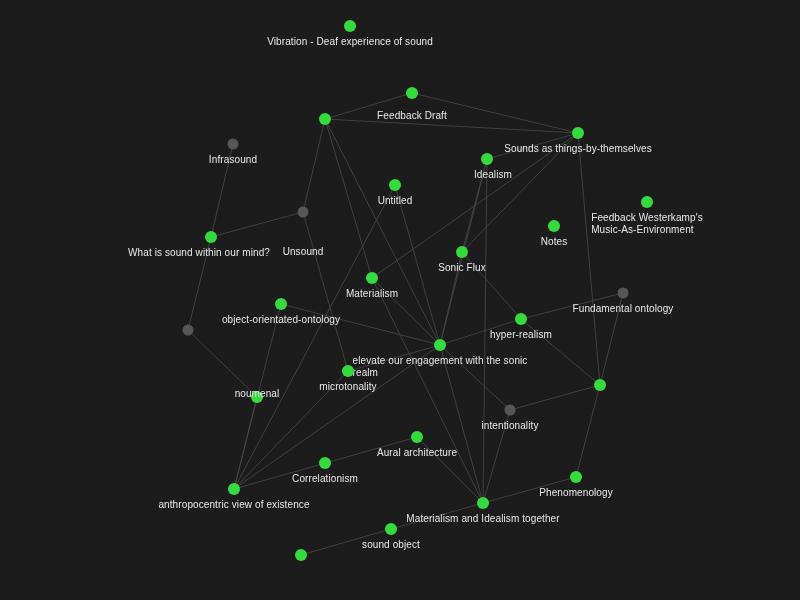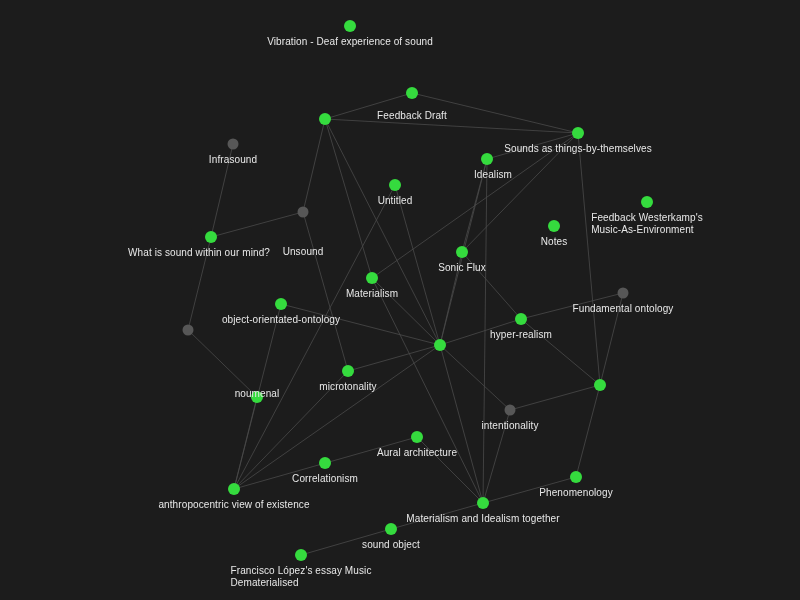--- a/index.html
+++ b/index.html
@@ -136,36 +136,36 @@
       <div class="graph-node state-active" style="left: 372px; top: 278px; width: 12px; height: 12px;"></div>
       <div class="node-label" style="left: 372px; top: 288px;">Materialism</div>
       <div class="graph-node state-active" style="left: 281px; top: 304px; width: 12px; height: 12px;"></div>
       <div class="node-label" style="left: 281px; top: 314px;">object-orientated-ontology</div>
       <div class="graph-node state-dim" style="left: 623px; top: 293px; width: 11px; height: 11px;"></div>
       <div class="node-label" style="left: 623px; top: 302.5px;">Fundamental ontology</div>
       <div class="graph-node state-active" style="left: 521px; top: 319px; width: 12px; height: 12px;"></div>
       <div class="node-label" style="left: 521px; top: 329px;">hyper-realism</div>
       <div class="graph-node state-dim" style="left: 188px; top: 330px; width: 11px; height: 11px;"></div>
       <div class="graph-node state-active" style="left: 440px; top: 345px; width: 12px; height: 12px;"></div>
+      <div class="node-label" style="left: 440px; top: 355px;">elevate our engagement with the sonic
+realm</div>
       <div class="graph-node state-active" style="left: 348px; top: 371px; width: 12px; height: 12px;"></div>
       <div class="node-label" style="left: 348px; top: 381px;">microtonality</div>
       <div class="graph-node state-active" style="left: 600px; top: 385px; width: 12px; height: 12px;"></div>
       <div class="graph-node state-active" style="left: 257px; top: 397px; width: 12px; height: 12px;"></div>
       <div class="node-label" style="left: 257px; top: 388px;">noumenal</div>
       <div class="graph-node state-dim" style="left: 510px; top: 410px; width: 11px; height: 11px;"></div>
       <div class="node-label" style="left: 510px; top: 419.5px;">intentionality</div>
       <div class="graph-node state-active" style="left: 417px; top: 437px; width: 12px; height: 12px;"></div>
       <div class="node-label" style="left: 417px; top: 447px;">Aural architecture</div>
       <div class="graph-node state-active" style="left: 325px; top: 463px; width: 12px; height: 12px;"></div>
       <div class="node-label" style="left: 325px; top: 473px;">Correlationism</div>
       <div class="graph-node state-active" style="left: 576px; top: 477px; width: 12px; height: 12px;"></div>
       <div class="node-label" style="left: 576px; top: 487px;">Phenomenology</div>
       <div class="graph-node state-active" style="left: 234px; top: 489px; width: 12px; height: 12px;"></div>
       <div class="node-label" style="left: 234px; top: 499px;">anthropocentric view of existence</div>
       <div class="graph-node state-active" style="left: 483px; top: 503px; width: 12px; height: 12px;"></div>
       <div class="node-label" style="left: 483px; top: 513px;">Materialism and Idealism together</div>
       <div class="graph-node state-active" style="left: 391px; top: 529px; width: 12px; height: 12px;"></div>
       <div class="node-label" style="left: 391px; top: 539px;">sound object</div>
       <div class="graph-node state-active" style="left: 301px; top: 555px; width: 12px; height: 12px;"></div>
-      <div class="node-label" style="left: 301px; top: 565px;">Francisco López's essay Music
-Dematerialised</div>
     </div>
 </div>
 
 </body></html>

